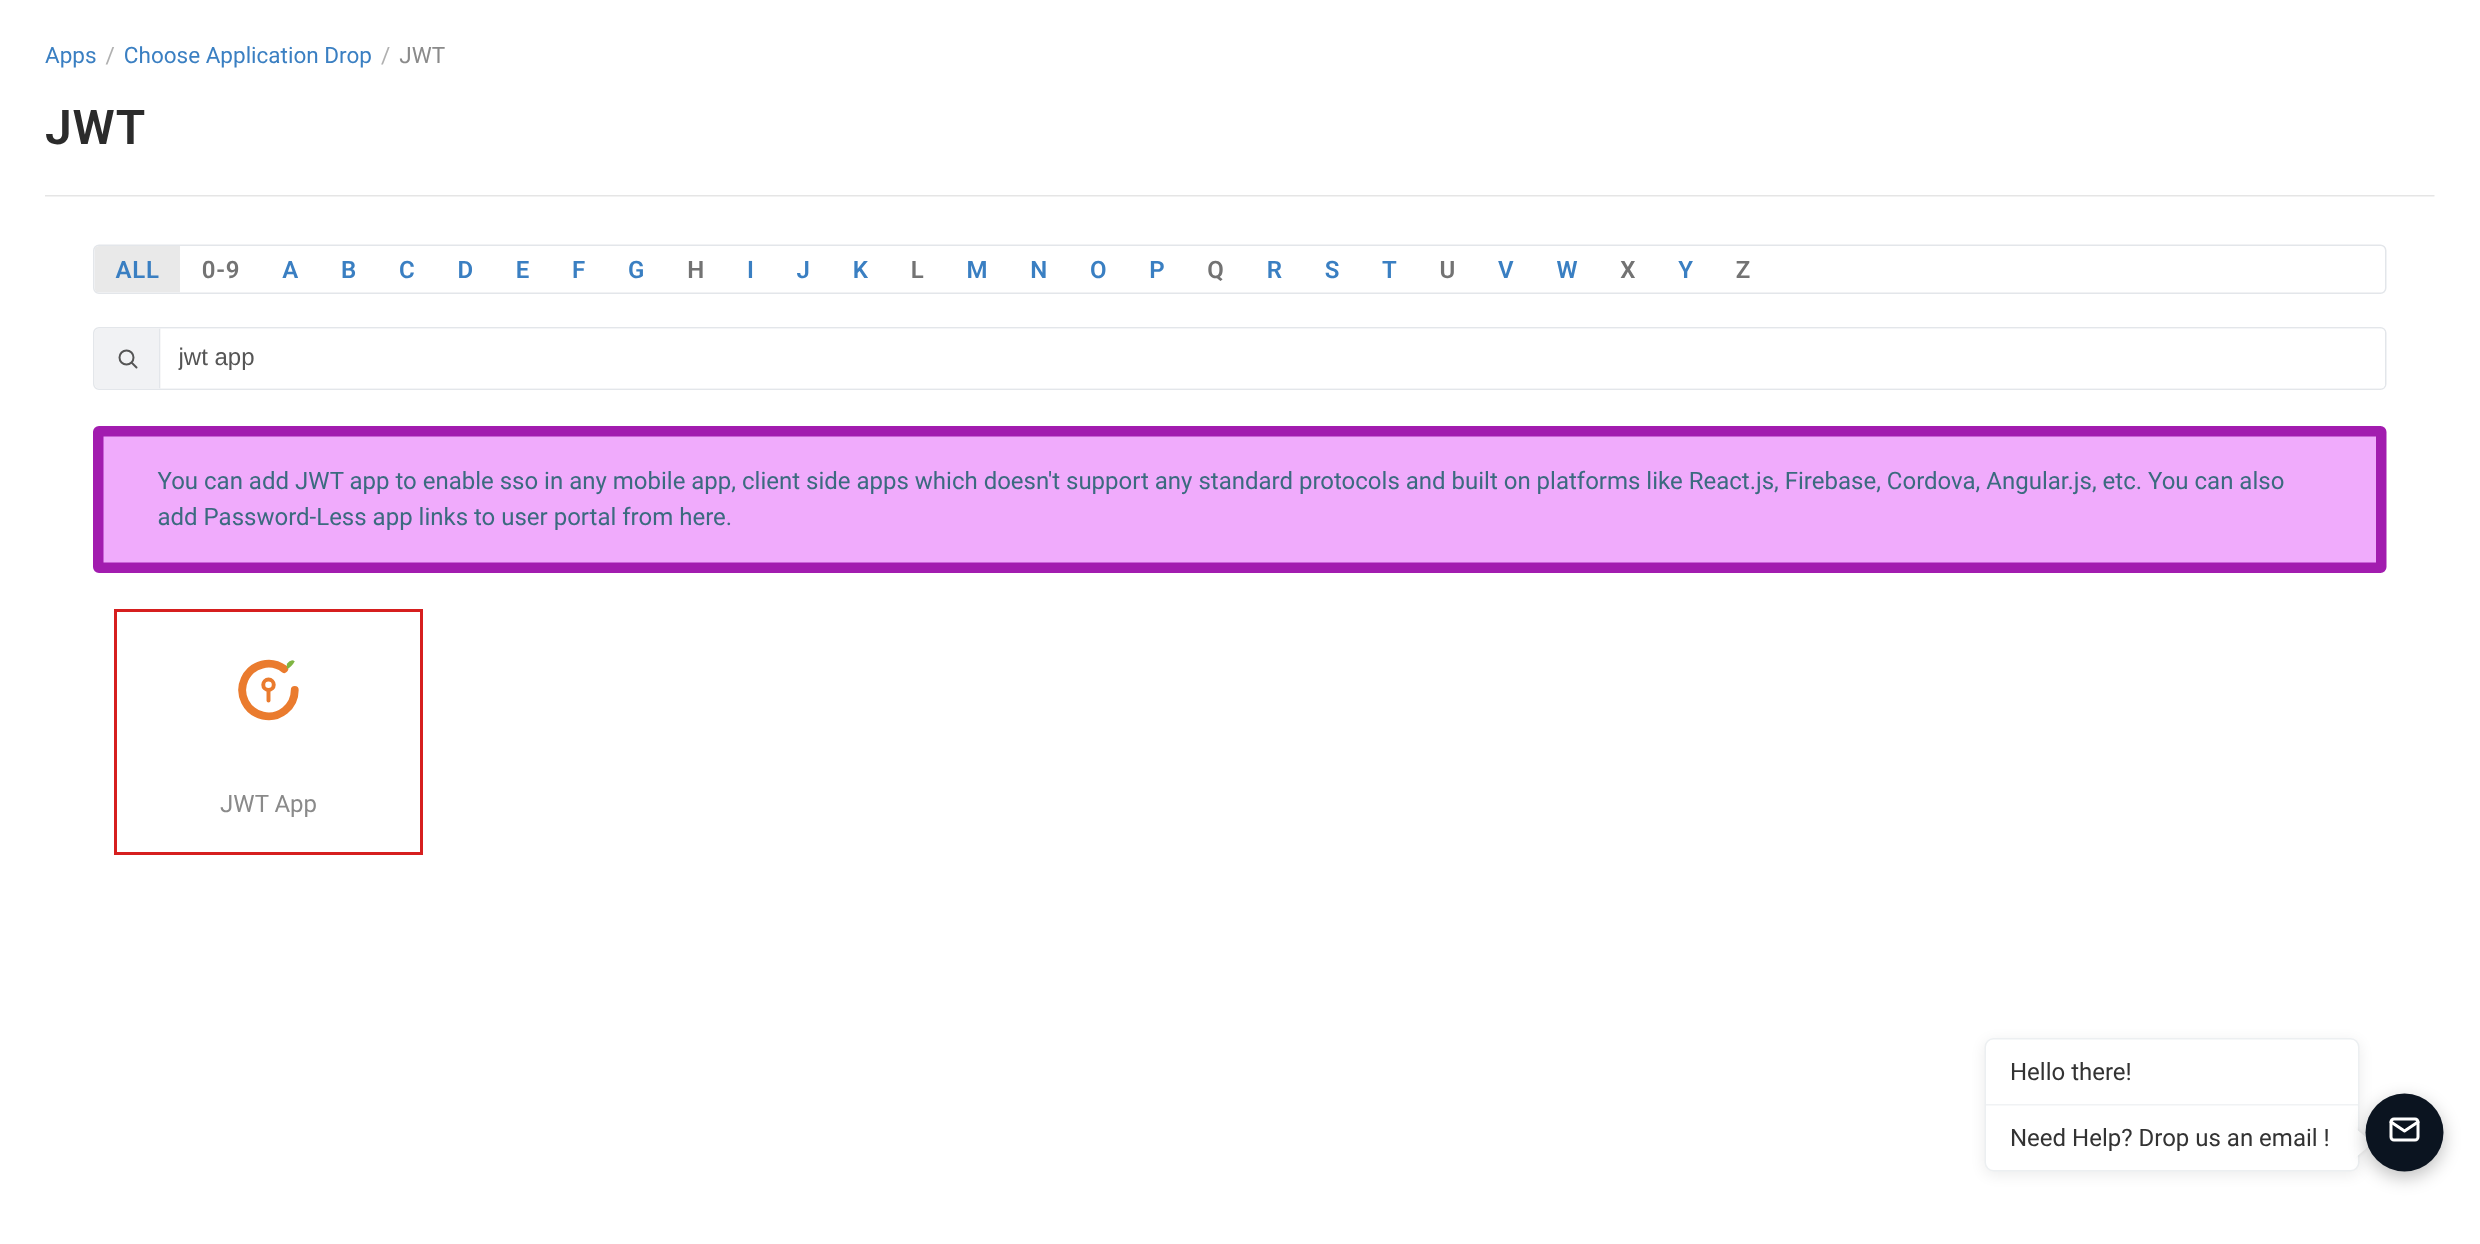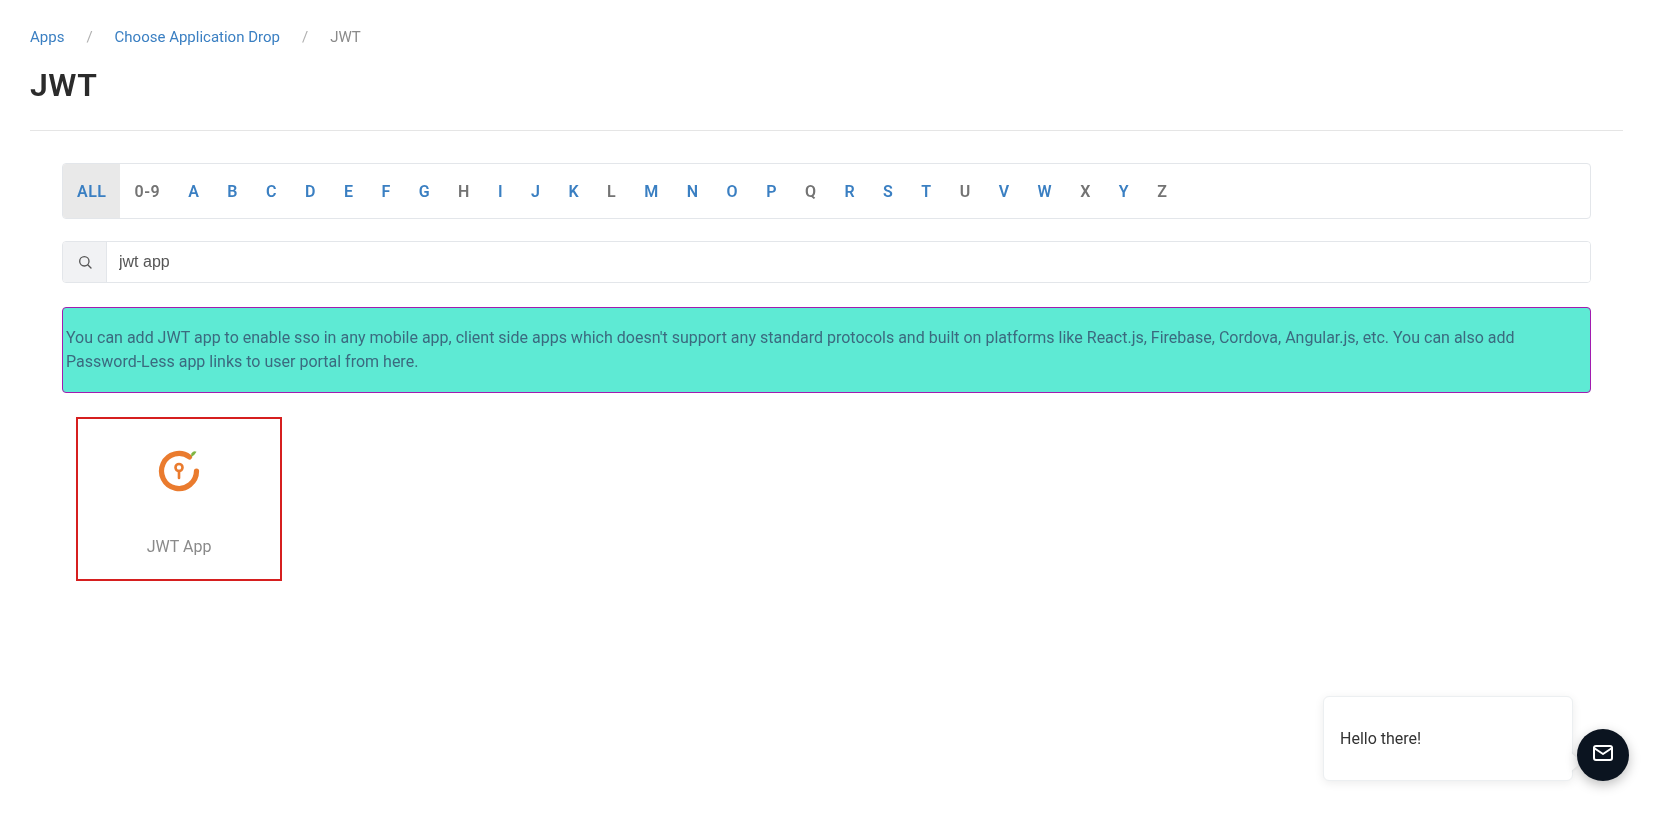--- a/index.html
+++ b/index.html
@@ -18,21 +18,21 @@
     display: flex;
     justify-content: space-between;
     align-items: flex-start;
     padding-top: 28px;
   }
   .breadcrumb {
     font-size: 15px;
     color: #8a8a8a;
     display: flex;
     align-items: center;
-    gap: 22px;
+    gap: 6px;
   }
   .breadcrumb a {
     color: #3a7fc2;
     text-decoration: none;
   }
   .breadcrumb .sep {
     color: #b0b0b0;
   }
   .breadcrumb .current {
     color: #8a8a8a;
@@ -60,21 +60,21 @@
   }
   .content-wrap {
     padding: 32px 32px 0 32px;
   }
   .alpha-bar {
     border: 1px solid #e3e6ea;
     border-radius: 4px;
     display: flex;
     align-items: stretch;
     overflow: hidden;
-    height: 56px;
+    height: 33px;
   }
   .alpha-item {
     padding: 0 14px;
     display: flex;
     align-items: center;
     justify-content: center;
     font-weight: 600;
     font-size: 16px;
     color: #3a7fc2;
     cursor: pointer;
@@ -113,24 +113,24 @@
   .search-input {
     flex: 1;
     border: none;
     outline: none;
     padding: 0 12px;
     font-size: 16px;
     color: #555;
   }
   .info-box {
     margin-top: 24px;
-    background: #5eead4;
-    border: 1px solid #a21caf;
-    border-radius: 4px;
-    padding: 18px 3px;
+    background: #f0abfc;
+    border: 7px solid #a21caf;
+    border-radius: 4px;
+    padding: 18px 36px;
     color: #3b6a7f;
     font-size: 16px;
     line-height: 1.5;
   }
   .cards-row {
     margin-top: 24px;
     display: flex;
     gap: 24px;
     padding-left: 14px;
   }
@@ -155,21 +155,21 @@
     height: 56px;
   }
   .chat-bubble {
     position: absolute;
     bottom: 48px;
     right: 80px;
     background: #ffffff;
     border: 1px solid #eceff1;
     border-radius: 6px;
     box-shadow: 0 2px 10px rgba(0,0,0,0.08);
-    padding: 20px 0;
+    padding: 0 0;
     width: 250px;
   }
   .chat-bubble .line {
     padding: 12px 16px;
     font-size: 16px;
     color: #333;
   }
   .chat-bubble .line + .line {
     border-top: 1px solid #f0f2f4;
   }
@@ -277,20 +277,21 @@
       <line x1="32" y1="32" x2="32" y2="40" stroke="#ea7b2e" stroke-width="3" stroke-linecap="round"></line>
     </svg></div>
           <div class="app-card-label">JWT App</div>
         </div>
       </div>
   </div>
 </div>
 
 <div class="chat-bubble">
   <div class="line">Hello there!</div>
+  <div class="line">Need Help? Drop us an email !</div>
 </div>
 
 <div class="chat-fab">
   <span>
     <svg viewBox="0 0 24 24" stroke-width="2" stroke-linecap="round" stroke-linejoin="round">
       <rect x="3" y="5" width="18" height="14" rx="2"></rect>
       <polyline points="3,7 12,13 21,7"></polyline>
     </svg>
   </span>
 </div>

